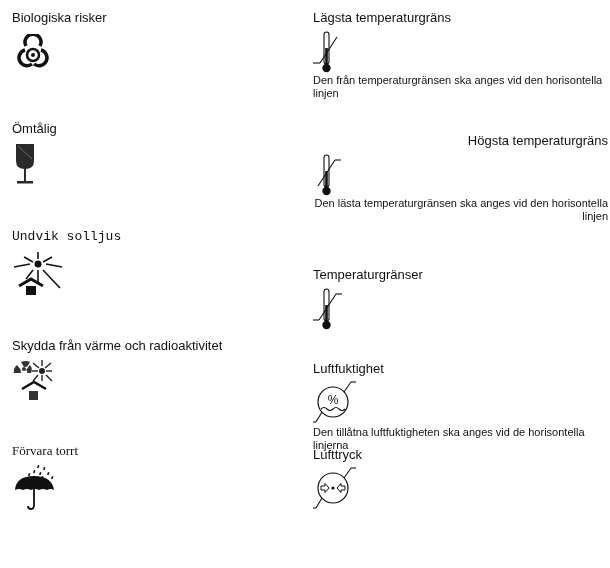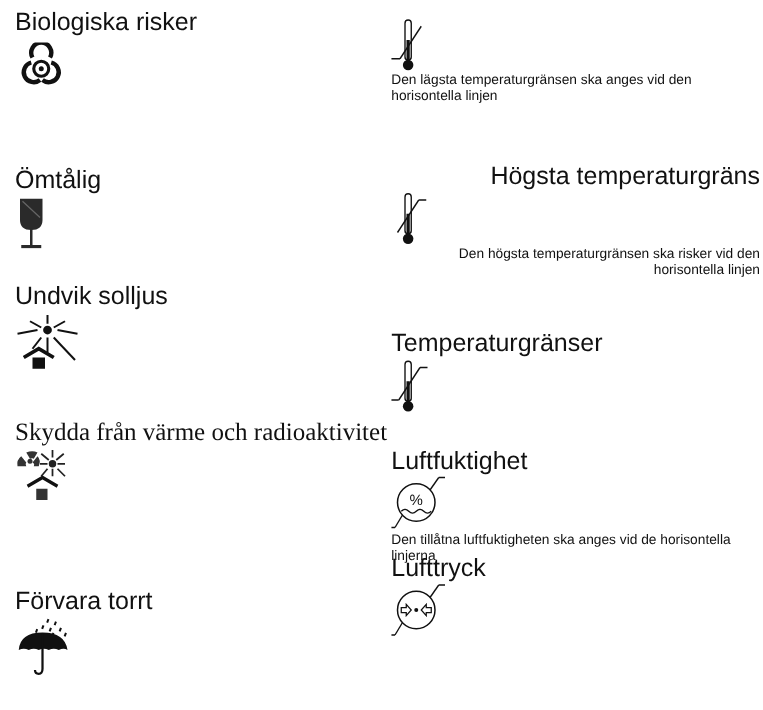--- a/index.html
+++ b/index.html
@@ -1,19 +1,19 @@
 <!DOCTYPE html>
 <html><head>
 <meta charset="utf-8">
 <style>
   html, body { margin:0; padding:0; background:#ffffff; }
   body { width:610px; height:568px; position:relative; overflow:hidden;
          font-family:"Liberation Sans", sans-serif; color:#111; }
   .entry { position:absolute; }
-  .title { font-size:20px; line-height:16px; white-space:nowrap; }
+  .title { font-size:13px; line-height:16px; white-space:nowrap; }
   .desc { font-size:11px; line-height:13px; width:295px; }
   .icon { display:block; }
   .left { left:12px; }
   .right { left:313px; }
 </style>
 </head>
 <body>
 
 <div class="entry left" style="top:10px;">
   <div class="title">Biologiska risker</div>
@@ -21,50 +21,50 @@
     <g fill="none" stroke="#111" stroke-width="3.5">
       <path d="M14 12 A8 8 0 1 1 28 12"></path>
       <path d="M13 16 A8 8 0 1 0 20 30"></path>
       <path d="M29 16 A8 8 0 1 1 22 30"></path>
       <circle cx="21" cy="21" r="6" stroke-width="2.5"></circle>
     </g>
     <circle cx="21" cy="21" r="2" fill="#111"></circle>
   </svg>
 </div>
 
-<div class="entry left" style="top:136px;">
+<div class="entry left" style="top:121px;">
   <div class="title">Ömtålig</div>
   <svg class="icon" width="24" height="44" viewBox="0 0 24 44" style="margin-top:6px;">
     <path d="M4 1 H22 V18 Q22 26 13 26 Q4 26 4 18 Z" fill="#2a2a2a"></path>
     <path d="M6 3 L20 16" stroke="#666" stroke-width="1"></path>
     <rect x="12" y="25" width="2" height="14" fill="#2a2a2a"></rect>
     <rect x="5" y="38" width="16" height="2.5" fill="#2a2a2a"></rect>
   </svg>
 </div>
 
-<div class="entry left" style="top:229px;">
+<div class="entry left" style="top:229px;font-family:Liberation Mono, monospace;">
   <div class="title">Undvik solljus</div>
   <svg class="icon" width="54" height="46" viewBox="0 0 54 46" style="margin-top:5px;">
     <g stroke="#111" stroke-width="1.6" fill="none">
       <line x1="26" y1="2" x2="26" y2="9"></line>
       <line x1="12" y1="7" x2="21" y2="12"></line>
       <line x1="40" y1="7" x2="31" y2="12"></line>
       <line x1="2" y1="17" x2="18" y2="14"></line>
       <line x1="50" y1="17" x2="34" y2="14"></line>
       <line x1="26" y1="20" x2="26" y2="32"></line>
       <line x1="21" y1="20" x2="14" y2="29"></line>
       <line x1="31" y1="20" x2="48" y2="38"></line>
     </g>
     <circle cx="26" cy="14" r="3.5" fill="#111"></circle>
     <path d="M7 36 L19 29 L31 36" stroke="#111" stroke-width="3" fill="none"></path>
     <rect x="14" y="36" width="10" height="9" fill="#111"></rect>
   </svg>
 </div>
 
-<div class="entry left" style="top:338px;font-family:Liberation Serif, serif;">
+<div class="entry left" style="top:338px;">
   <div class="title">Skydda från värme och radioaktivitet</div>
   <svg class="icon" width="46" height="44" viewBox="0 0 46 44" style="margin-top:5px;">
     <path d="M9 3 Q14 1 18 3 L15 8 Q14 7 12 8 Z" fill="#333"></path>
     <path d="M2 14 Q1 9 5 6 L9 11 Q8 12 9 14 Z" fill="#333"></path>
     <path d="M19 14 Q21 9 18 6 L14 11 Q16 12 15 14 Z" fill="#333"></path>
     <circle cx="12" cy="10" r="2" fill="#333"></circle>
     <g stroke="#222" stroke-width="1.4">
       <line x1="30" y1="1" x2="30" y2="7"></line>
       <line x1="21" y1="4" x2="27" y2="9"></line>
       <line x1="39" y1="4" x2="33" y2="9"></line>
@@ -73,59 +73,60 @@
       <line x1="26" y1="16" x2="21" y2="22"></line>
       <line x1="34" y1="16" x2="40" y2="22"></line>
       <line x1="30" y1="16" x2="30" y2="22"></line>
     </g>
     <circle cx="30" cy="12" r="3" fill="#222"></circle>
     <path d="M10 30 L22 23 L34 30" stroke="#111" stroke-width="2.6" fill="none"></path>
     <rect x="17" y="32" width="9" height="9" fill="#333"></rect>
   </svg>
 </div>
 
-<div class="entry left" style="top:473px;">
+<div class="entry left" style="top:443px;font-family:Liberation Serif, serif;">
   <div class="title">Förvara torrt</div>
   <svg class="icon" width="46" height="50" viewBox="0 0 46 50" style="margin-top:4px;">
     <g fill="#111">
       <rect x="26" y="2" width="1.6" height="3" transform="rotate(20 26 2)"></rect>
       <rect x="32" y="4" width="1.6" height="3" transform="rotate(20 32 4)"></rect>
       <rect x="22" y="7" width="1.6" height="3" transform="rotate(20 22 7)"></rect>
       <rect x="28" y="9" width="1.6" height="3" transform="rotate(20 28 9)"></rect>
       <rect x="36" y="9" width="1.6" height="3" transform="rotate(20 36 9)"></rect>
       <rect x="17" y="10" width="1.6" height="3" transform="rotate(20 17 10)"></rect>
       <rect x="40" y="13" width="1.6" height="3" transform="rotate(20 40 13)"></rect>
       <rect x="30" y="13" width="1.6" height="3" transform="rotate(20 30 13)"></rect>
     </g>
     <path d="M3 27 Q4 13 22 13 Q40 13 42 27 Q39 25 35 27 Q31 25 27 27 Q23 25 19 27 Q15 25 11 27 Q7 25 3 27 Z" fill="#111"></path>
     <path d="M22 14 V42 Q22 46 19 46 Q16 46 16 43" stroke="#111" stroke-width="1.8" fill="none"></path>
   </svg>
 </div>
 
 <div class="entry right" style="top:10px;">
+  <div class="title">Lägsta temperaturgräns</div>
   <svg class="icon" width="30" height="44" viewBox="0 0 30 44" style="margin-top:4px;">
     <rect x="11" y="2" width="5" height="32" rx="2.5" fill="#fff" stroke="#111" stroke-width="1.1"></rect>
     <rect x="12.2" y="18" width="2.6" height="18" fill="#111"></rect>
     <circle cx="13.5" cy="38" r="4.2" fill="#111"></circle>
     <line x1="24" y1="7" x2="7" y2="33" stroke="#111" stroke-width="1.1"></line>
     <line x1="7" y1="33" x2="0" y2="33" stroke="#111" stroke-width="1.1"></line>
   </svg>
-  <div class="desc">Den lägsta temperaturgränsen ska anges vid den horisontella linjen</div>
+  <div class="desc">Den från temperaturgränsen ska anges vid den horisontella linjen</div>
 </div>
 
 <div class="entry right" style="top:133px;text-align:right;">
   <div class="title">Högsta temperaturgräns</div>
   <svg class="icon" width="30" height="44" viewBox="0 0 30 44" style="margin-top:4px;">
     <rect x="11" y="2" width="5" height="32" rx="2.5" fill="#fff" stroke="#111" stroke-width="1.1"></rect>
     <rect x="12.2" y="18" width="2.6" height="18" fill="#111"></rect>
     <circle cx="13.5" cy="38" r="4.2" fill="#111"></circle>
     <line x1="22" y1="7" x2="5" y2="33" stroke="#111" stroke-width="1.1"></line>
     <line x1="22" y1="7" x2="28" y2="7" stroke="#111" stroke-width="1.1"></line>
   </svg>
-  <div class="desc">Den högsta temperaturgränsen ska risker vid den horisontella linjen</div>
+  <div class="desc">Den lästa temperaturgränsen ska anges vid den horisontella linjen</div>
 </div>
 
 <div class="entry right" style="top:229px;margin-top:38px;">
   <div class="title">Temperaturgränser</div>
   <svg class="icon" width="30" height="44" viewBox="0 0 30 44" style="margin-top:4px;">
     <rect x="11" y="2" width="5" height="32" rx="2.5" fill="#fff" stroke="#111" stroke-width="1.1"></rect>
     <rect x="12.2" y="18" width="2.6" height="18" fill="#111"></rect>
     <circle cx="13.5" cy="38" r="4.2" fill="#111"></circle>
     <line x1="23" y1="7" x2="6" y2="33" stroke="#111" stroke-width="1.1"></line>
     <line x1="23" y1="7" x2="29" y2="7" stroke="#111" stroke-width="1.1"></line>

